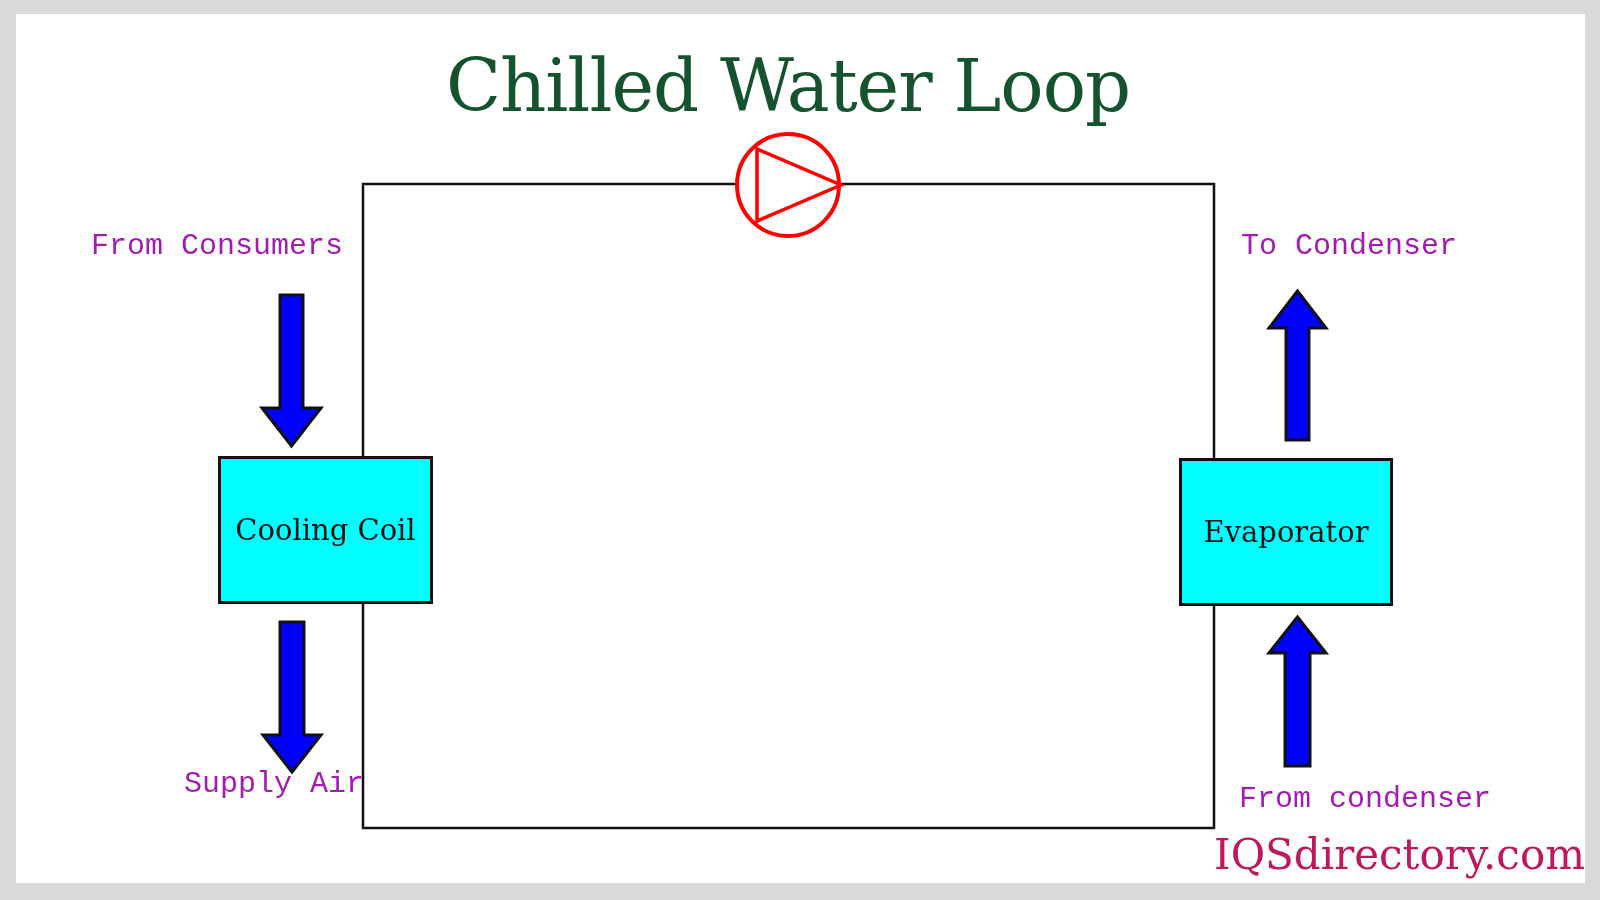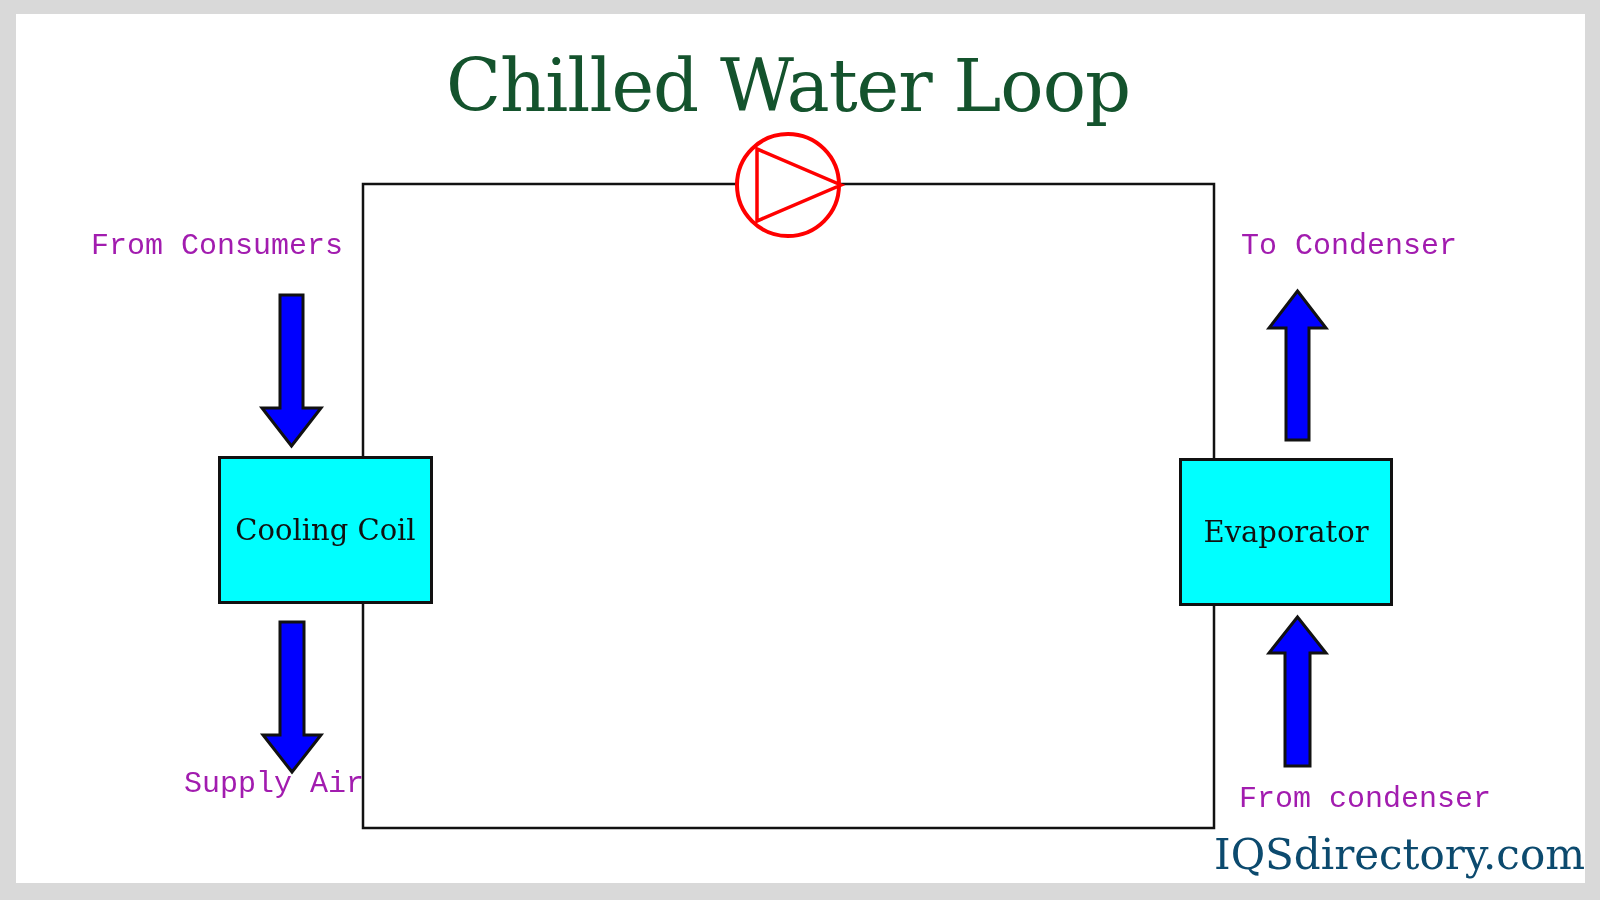--- a/index.html
+++ b/index.html
@@ -74,21 +74,21 @@
   }
   #label-from-consumers { left: 91px;  top: 228px; }
   #label-to-condenser   { left: 1241px; top: 228px; }
   #label-supply-air     { left: 184px; top: 766px; }
   #label-from-condenser { left: 1239px; top: 781px; text-align: center; }
   #watermark {
     position: absolute;
     right: 15px;
     top: 830px;
     font-size: 42px;
-    color: #0c4a6e;
+    color: #be185d;
     white-space: nowrap;
     margin-left: 27px;
   }
 </style>
 </head>
 <body>
 
 <div id="canvas"></div>
 
 <svg id="diagram-svg" viewBox="0 0 1600 900" xmlns="http://www.w3.org/2000/svg">

